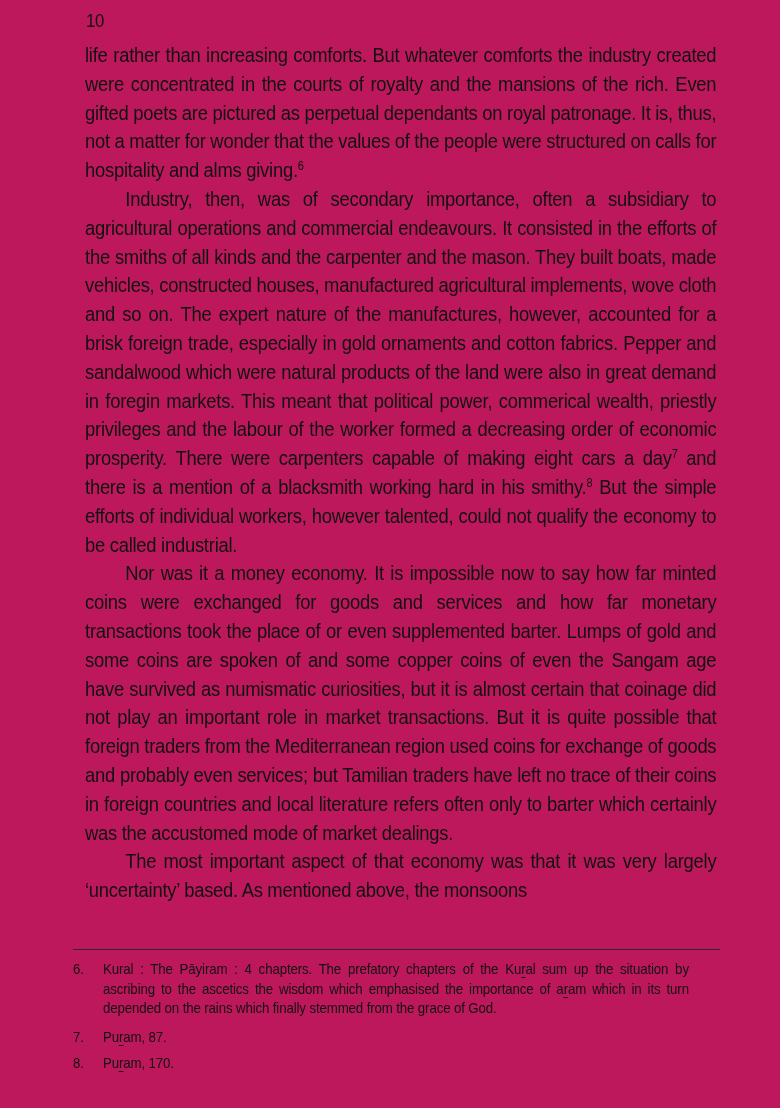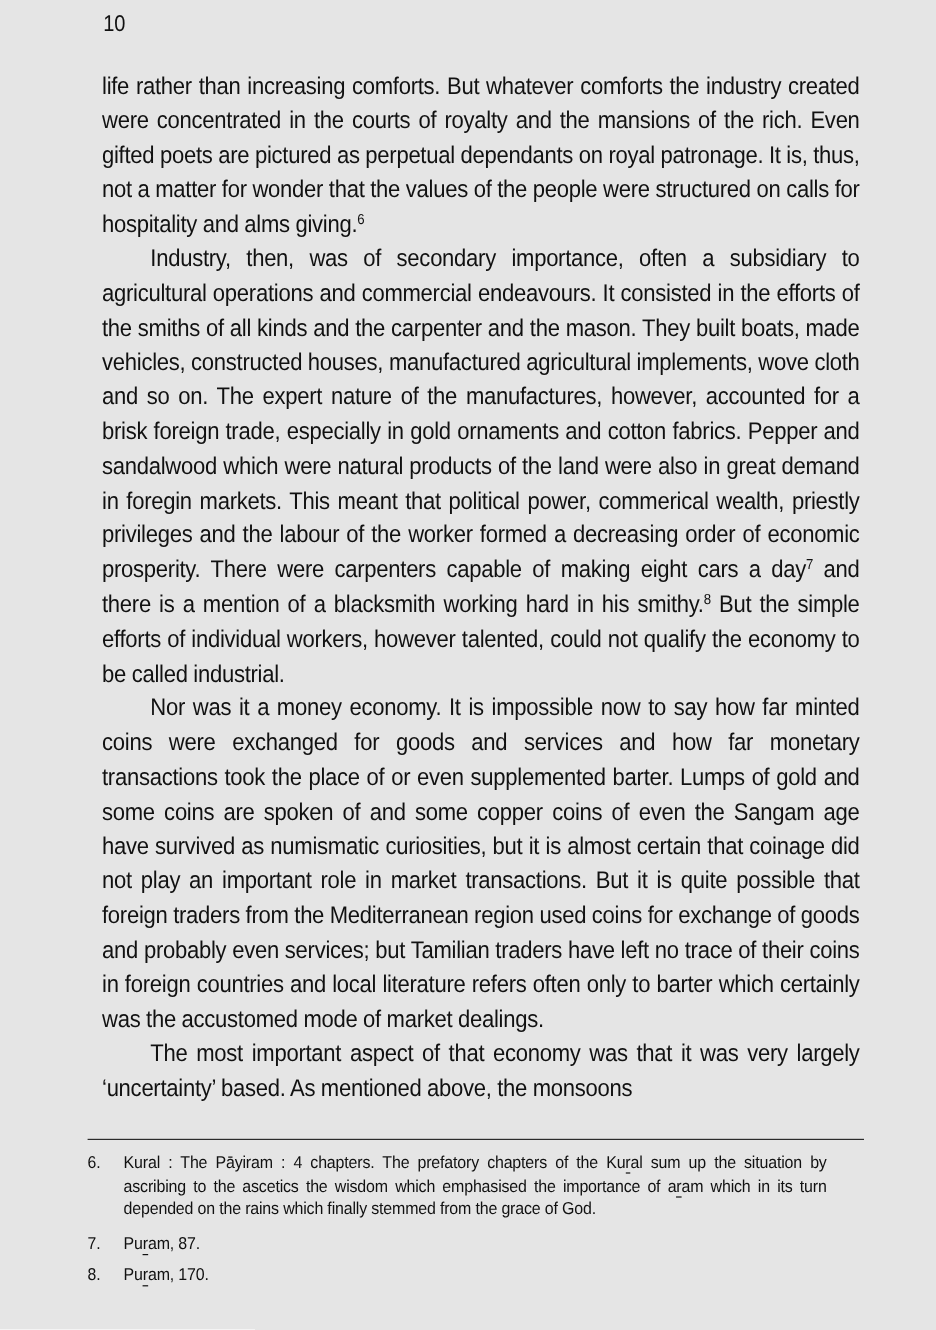--- a/index.html
+++ b/index.html
@@ -13,37 +13,37 @@
     position: relative;
     font-family: "Liberation Sans", sans-serif;
     color: #111111;
     overflow: hidden;
   }
   .page {
     position: absolute;
     top: 0; left: 0;
     width: 780px;
     height: 1108px;
-    background: #e5e5e5;
+    background: #be185d;
   }
   .folio {
     position: absolute;
     left: 86px;
     top: 10px;
     font-size: 19px;
     font-weight: 500;
     letter-spacing: -0.2px;
     font-stretch: condensed;
     transform: scaleX(0.88);
     transform-origin: left top;
   }
   .body-col {
     position: absolute;
     left: 85px;
-    top: 58px;
+    top: 41px;
     width: 632px;
   }
   .para {
     font-size: 20.1px;
     line-height: 28.8px;
     text-align: justify;
     text-justify: inter-word;
     margin: 0 0 0 0;
     letter-spacing: -0.25px;
     word-spacing: -0.2px;

